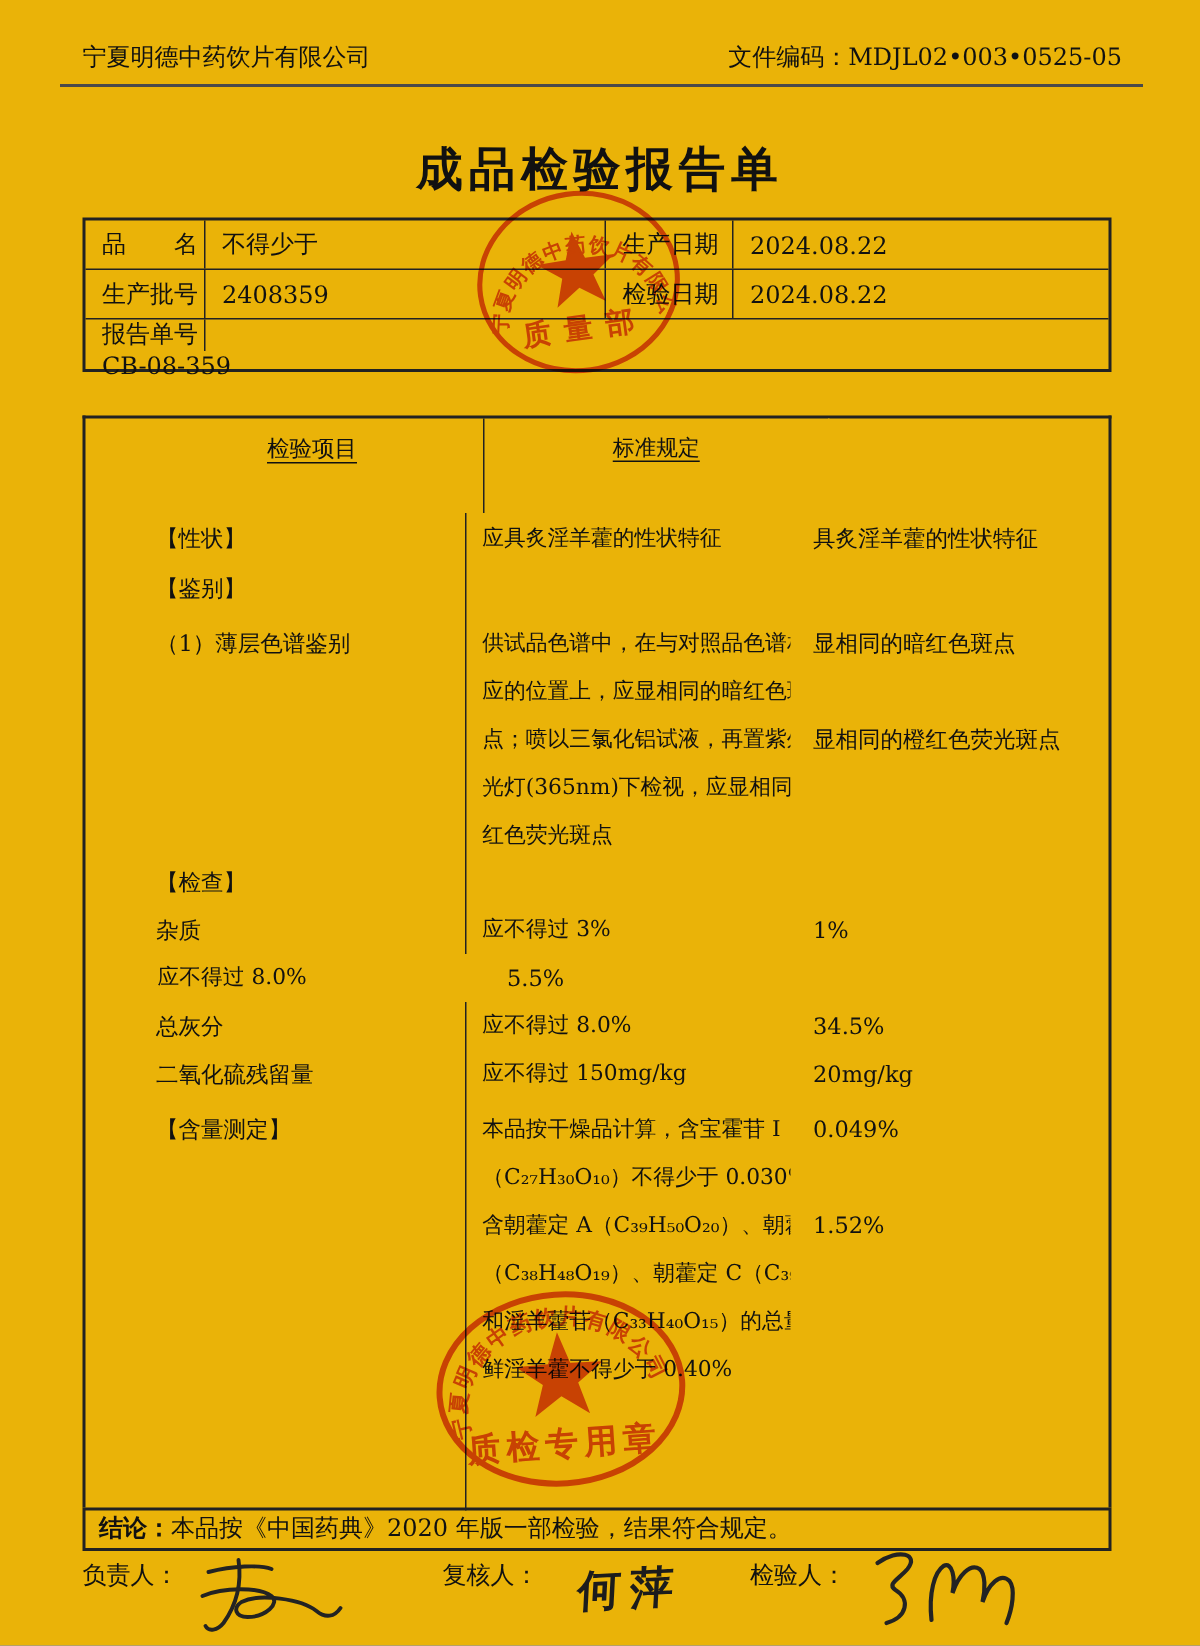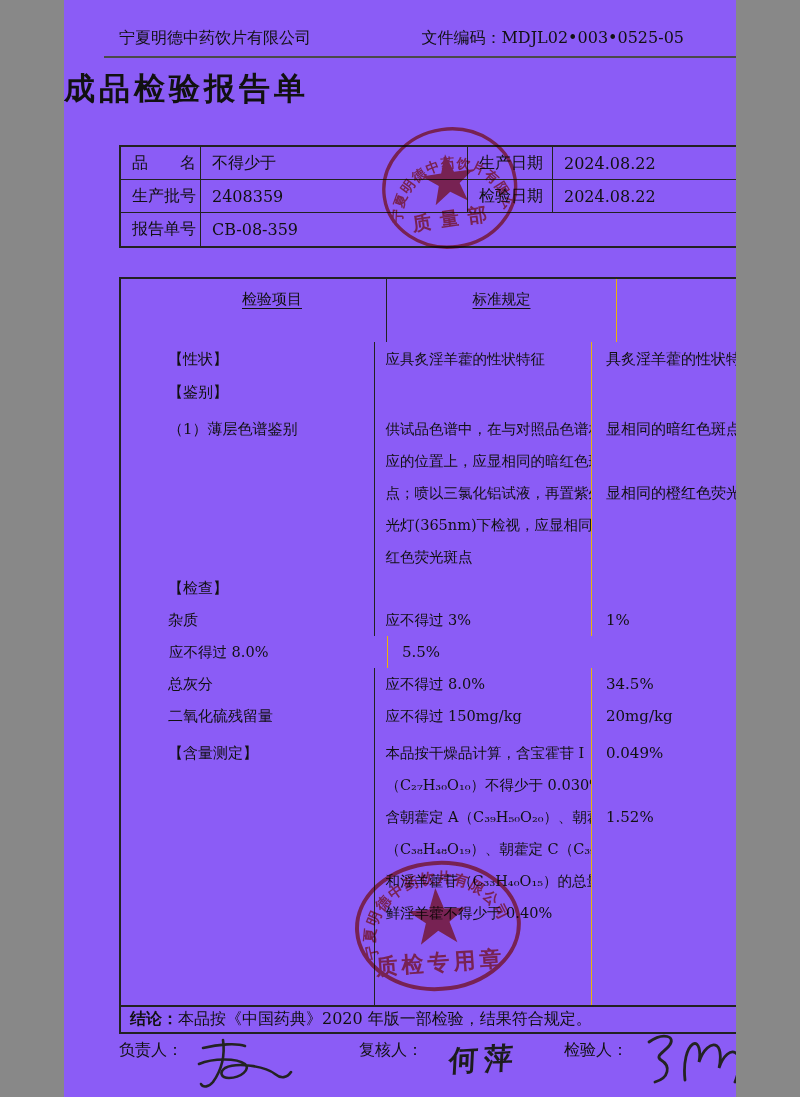--- a/index.html
+++ b/index.html
@@ -1,33 +1,33 @@
 <!DOCTYPE html>
 <html><head>
 <meta charset="utf-8">
 <style>
   * { margin:0; padding:0; box-sizing:border-box; }
   html,body { background:#888; }
   .page {
-    position:relative; width:672px; height:1097px; background:#8b5cf6;
+    position:relative; width:800px; height:1097px; background:#eab308;
     font-family:"DejaVu Serif","Liberation Serif",serif; color:#111;
     margin:0 auto; overflow:hidden;
   }
   
   .doc-header { position:absolute; top:28px; left:55px; right:52px;
     display:flex; justify-content:space-between; font-size:16px; }
   .header-rule { position:absolute; top:56px; left:40px; width:722px;
     height:2px; background:#4a4a4a; }
-  .doc-title { position:absolute; top:68px; left:0; width:100%;
-    font-size:31px; font-weight:bold; letter-spacing:4px; }
+  .doc-title { position:absolute; top:92px; left:0; width:100%;
+    text-align:center; font-size:31px; font-weight:bold; letter-spacing:4px; }
   
   .info-table { position:absolute; top:145px; left:55px; width:686px;
     border:2px solid #222; border-bottom:2px solid #222; font-size:16px; }
   .info-row { display:flex; height:33px; border-bottom:1px solid #222; }
-  .info-row:last-child { border-bottom:none; }
+  .info-row:last-child { border-bottom:none;flex-direction:column; }
   .ic { display:flex; align-items:center; padding-left:11px; height:100%; }
   .ic-b { border-right:1px solid #222; }
   .w-label  { width:80px; }
   .w-value  { width:267px; }
   .w-label2 { width:85px; }
   .w-value2 { width:250px; }
   .w-wide   { width:602px; }
   
   .main-table { position:absolute; top:277px; left:55px; width:686px;
     height:728px; border:2px solid #222; border-bottom:none; font-size:15px;padding-left:37px; }

